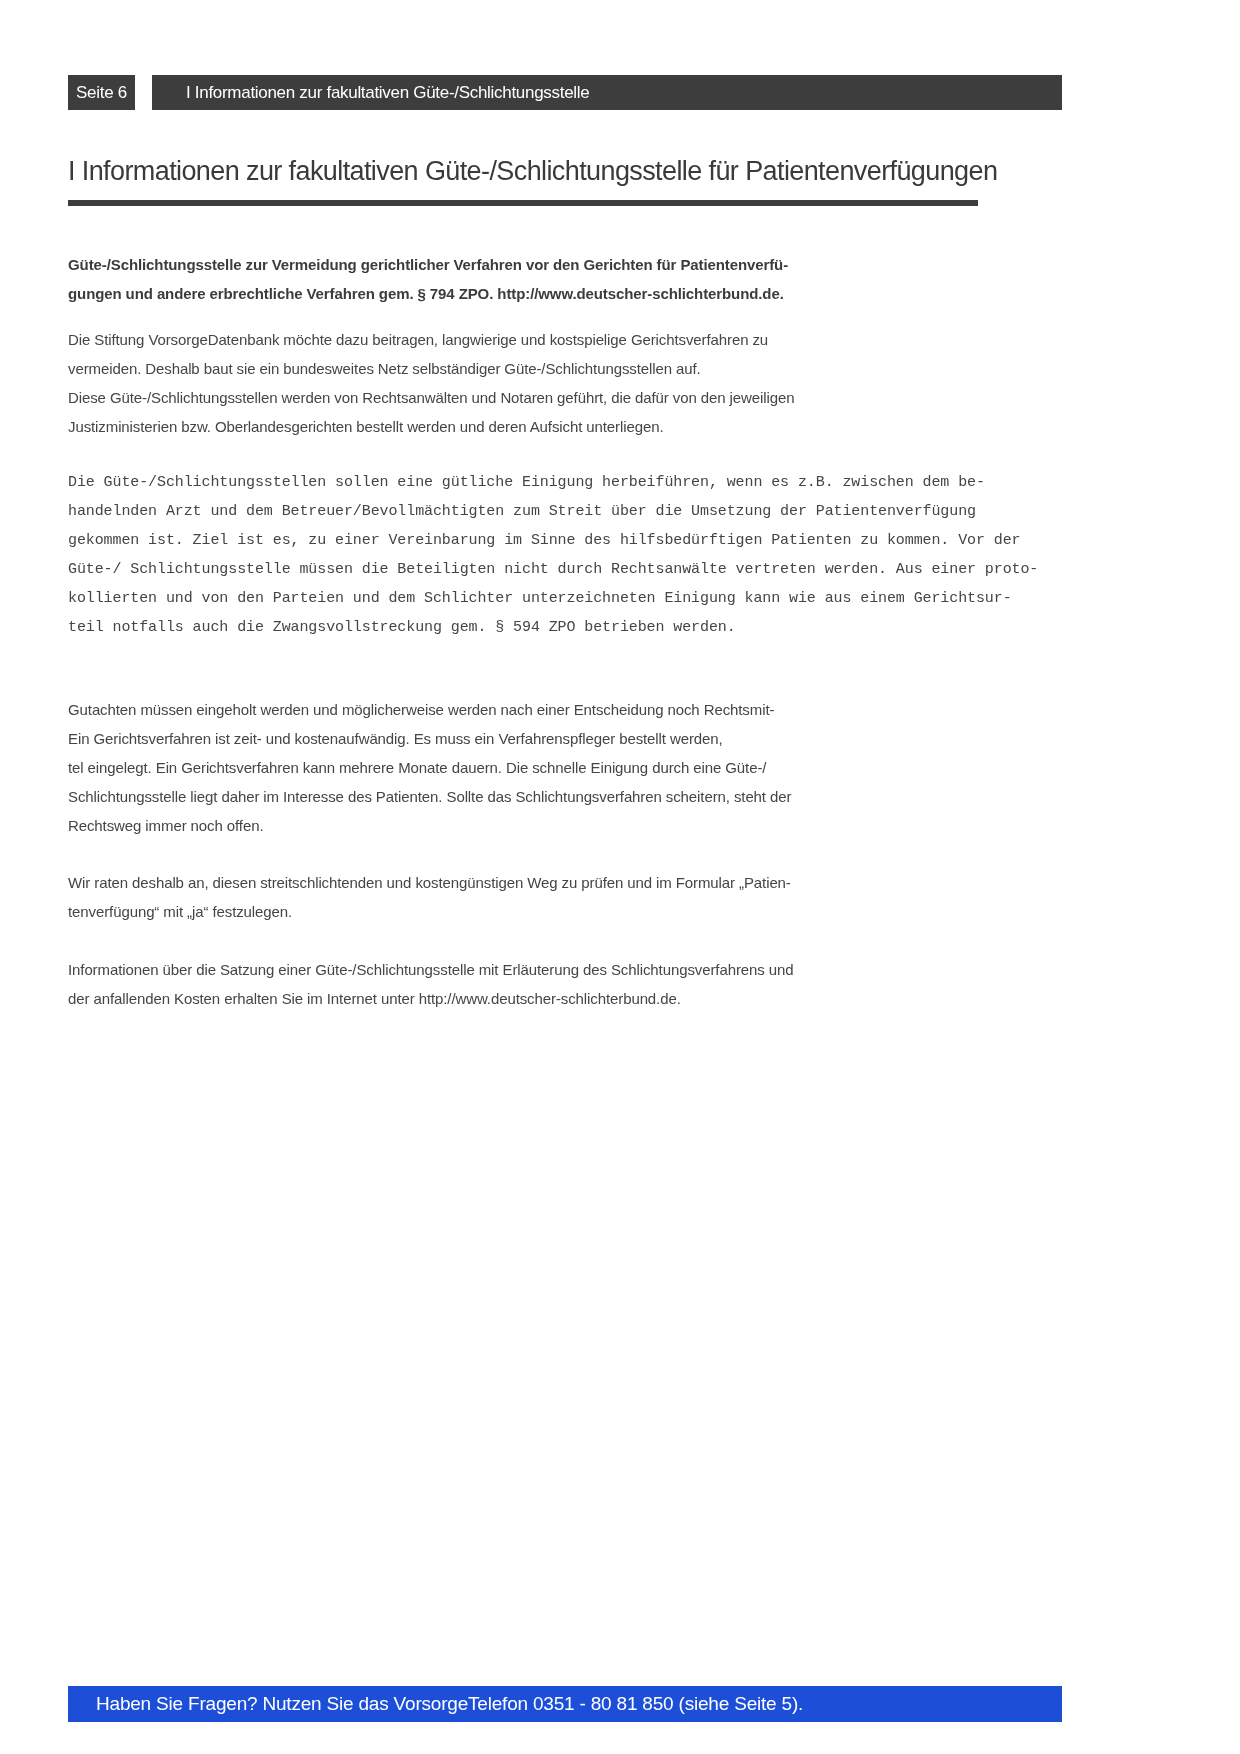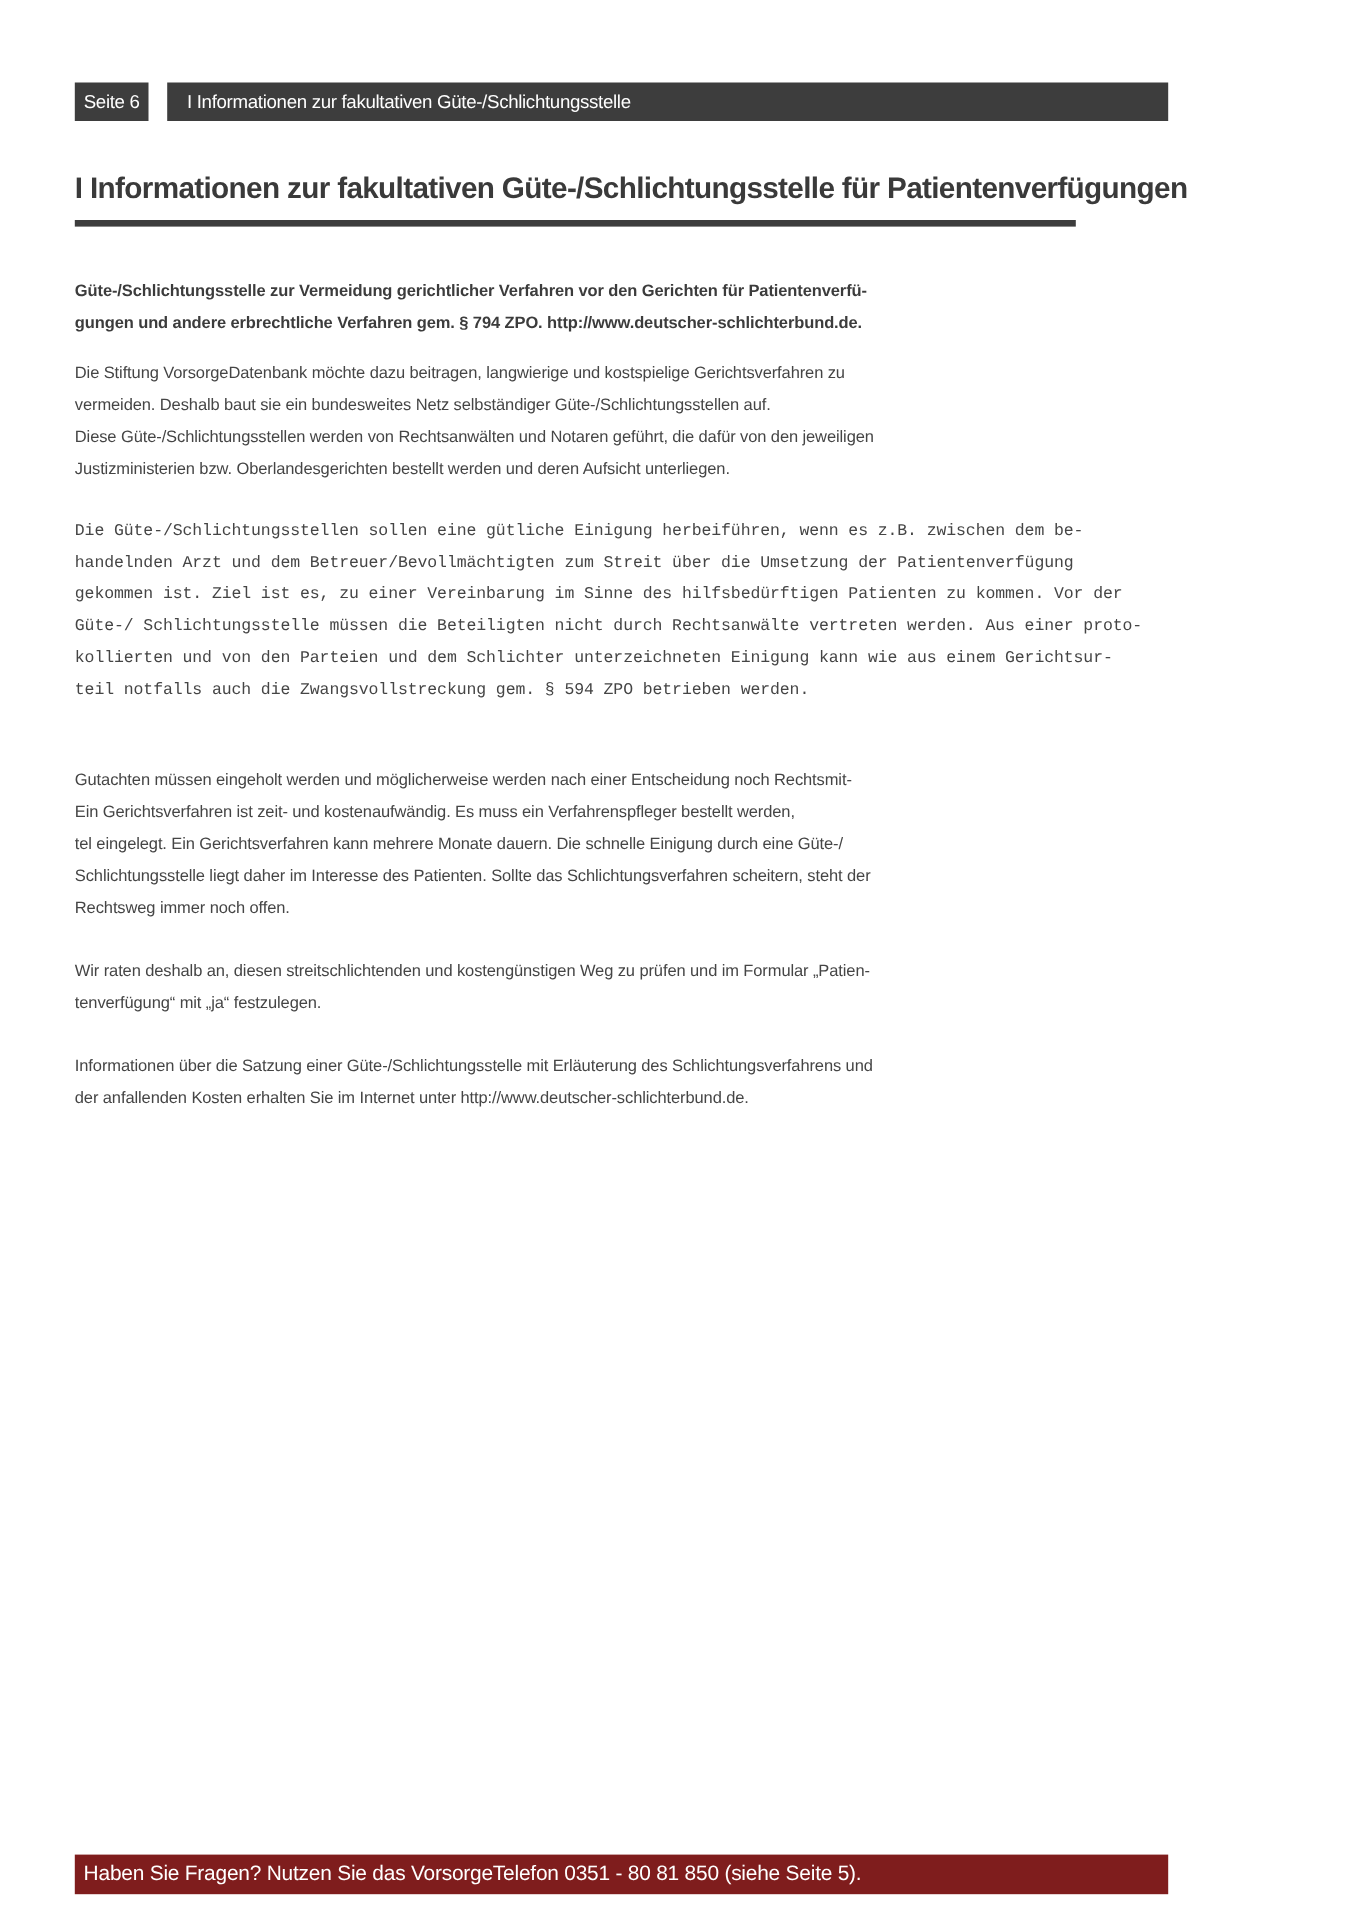--- a/index.html
+++ b/index.html
@@ -40,31 +40,31 @@
     margin-left: 17px;
     width: 910px;
     height: 35px;
     box-sizing: border-box;
     background: #3d3d3d;
     color: #ffffff;
     font-size: 17px;
     letter-spacing: -0.3px;
     display: flex;
     align-items: center;
-    padding-left: 18px;
+    padding-left: 34px;
     flex: 0 0 auto;
   }
   
   .title {
     position: absolute;
     top: 156px;
     left: 68px;
     margin: 0;
     font-size: 27px;
-    font-weight: 700;
+    font-weight: 400;
     letter-spacing: -0.6px;
     color: #3a3a3a;
     white-space: nowrap;
   }
   .title-rule {
     position: absolute;
     top: 200px;
     left: 68px;
     width: 910px;
     height: 6px;
@@ -93,27 +93,27 @@
   .p-4 { top: 868px; }
   .p-5 { top: 955px; }
   
   .footer-bar {
     position: absolute;
     top: 1686px;
     left: 68px;
     width: 994px;
     height: 36px;
     box-sizing: border-box;
-    background: #7f1d1d;
+    background: #1d4ed8;
     color: #ffffff;
     font-size: 19px;
     letter-spacing: -0.2px;
     display: flex;
     align-items: center;
-    padding-left: 8px;
+    padding-left: 28px;
   }
 </style>
 </head>
 <body>
 
 <div class="page">
 
   <div class="topbar">
     <div class="page-badge">Seite 6</div>
     <div class="section-bar">I Informationen zur fakultativen Güte-/Schlichtungsstelle</div>

